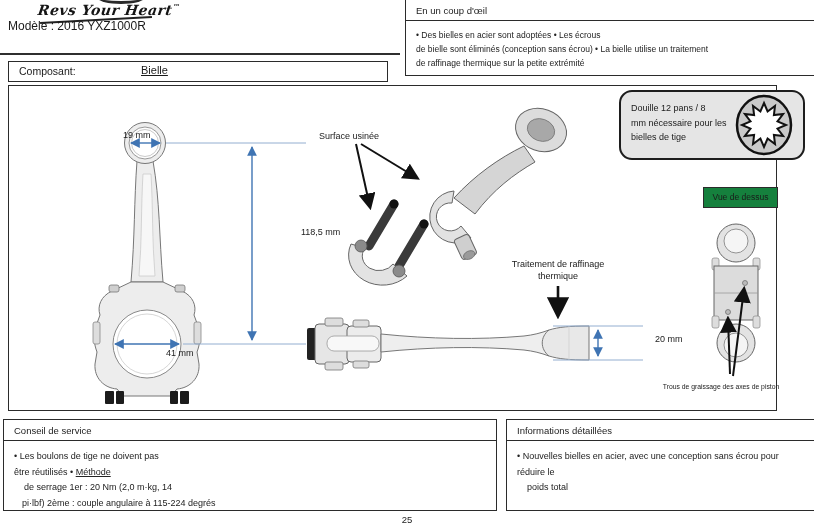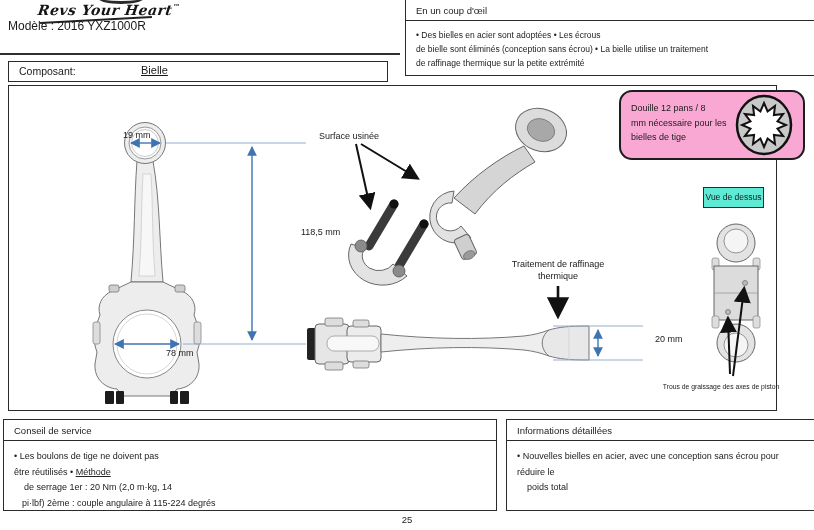--- a/index.html
+++ b/index.html
@@ -159,42 +159,42 @@
       </g>
 
       <g>
         <line x1="724" y1="290" x2="735" y2="203" stroke="#111" stroke-width="2" marker-end="url(#mK)"></line>
         <line x1="721" y1="288" x2="719" y2="233" stroke="#111" stroke-width="2" marker-end="url(#mK)"></line>
       </g>
     </svg>
 
     <div class="abs dim-label" style="left:74px; top:44px;">19 mm</div>
     <div class="abs dim-label" style="left:252px; top:141px;">118,5 mm</div>
-    <div class="abs dim-label" style="left:117px; top:262px;">78 mm</div>
+    <div class="abs dim-label" style="left:117px; top:262px;">41 mm</div>
     <div class="abs dim-label" style="left:606px; top:248px;">20 mm</div>
     <div class="abs small-label" style="left:310px; top:45px;">Surface usinée</div>
 
     <div class="abs center" style="left:483px; top:172px; width:132px; font-size:9px; line-height:12px;">
       <div>Traitement de raffinage</div>
       <div>thermique</div>
     </div>
 
-    <div class="abs" style="left:610px; top:4px; width:186px; height:70px; border:2px solid #1d1d1d; border-radius:13px; background:#f9a8d4;">
+    <div class="abs" style="left:610px; top:4px; width:186px; height:70px; border:2px solid #1d1d1d; border-radius:13px; background:#e5e5e5;">
       <div class="abs" style="left:10px; top:9px; font-size:9px; line-height:14.5px;">
         <div>Douille 12 pans / 8</div>
         <div>mm nécessaire pour les</div>
         <div>bielles de tige</div>
       </div>
       <svg width="66" height="66" viewBox="0 0 66 66" style="position:absolute; right:6px; top:0px;">
         <ellipse cx="33" cy="33" rx="27" ry="29" fill="#c9c9c9" stroke="#111" stroke-width="2.5"></ellipse>
         <polygon transform="translate(33,33)" points="0,-22 3.6,-13.5 11,-19.1 9.9,-9.9 19.1,-11 13.5,-3.6 22,0 13.5,3.6 19.1,11 9.9,9.9 11,19.1 3.6,13.5 0,22 -3.6,13.5 -11,19.1 -9.9,9.9 -19.1,11 -13.5,3.6 -22,0 -13.5,-3.6 -19.1,-11 -9.9,-9.9 -11,-19.1 -3.6,-13.5" fill="#ffffff" stroke="#111" stroke-width="2"></polygon>
       </svg>
     </div>
 
-    <div class="abs center" style="left:694px; top:101px; width:61px; height:21px; border:1.5px solid #2b2b2b; background:#5eead4;">
+    <div class="abs center" style="left:694px; top:101px; width:75px; height:21px; border:1.5px solid #2b2b2b; background:#15803d;">
       <div style="font-size:8.5px; padding-top:4px;">Vue de dessus</div>
     </div>
 
     <div class="abs tiny-label center" style="left:636px; top:297px; width:152px;">Trous de graissage des axes de piston</div>
   </div>
 
   <div class="abs box" style="left:3px; top:419px; width:494px; height:92px;">
     <div class="box-header">Conseil de service</div>
     <div class="box-body" style="padding-top:8px;">
       <div>• Les boulons de tige ne doivent pas</div>

